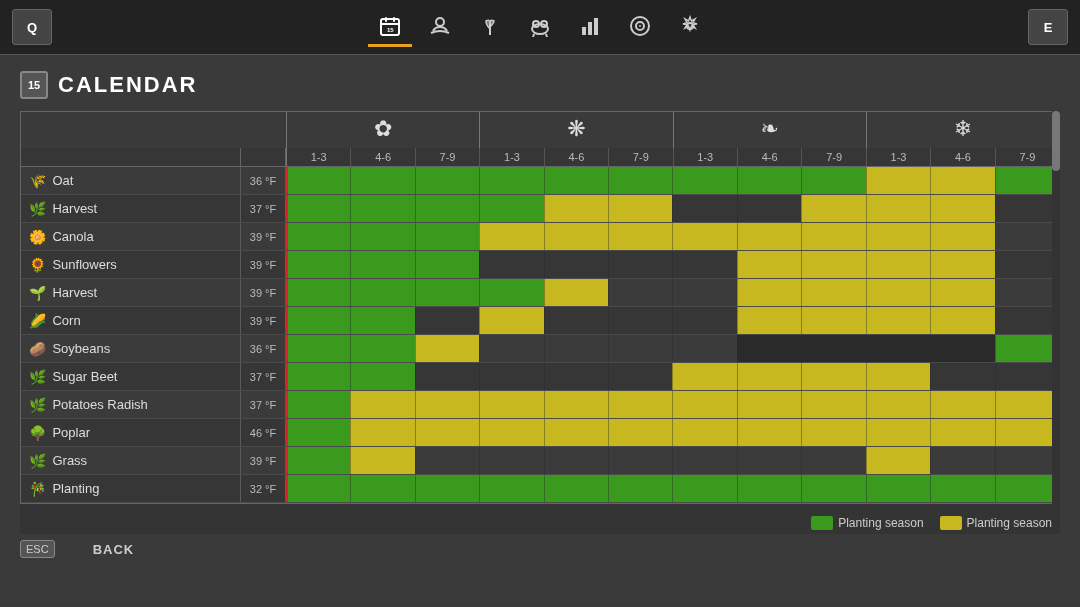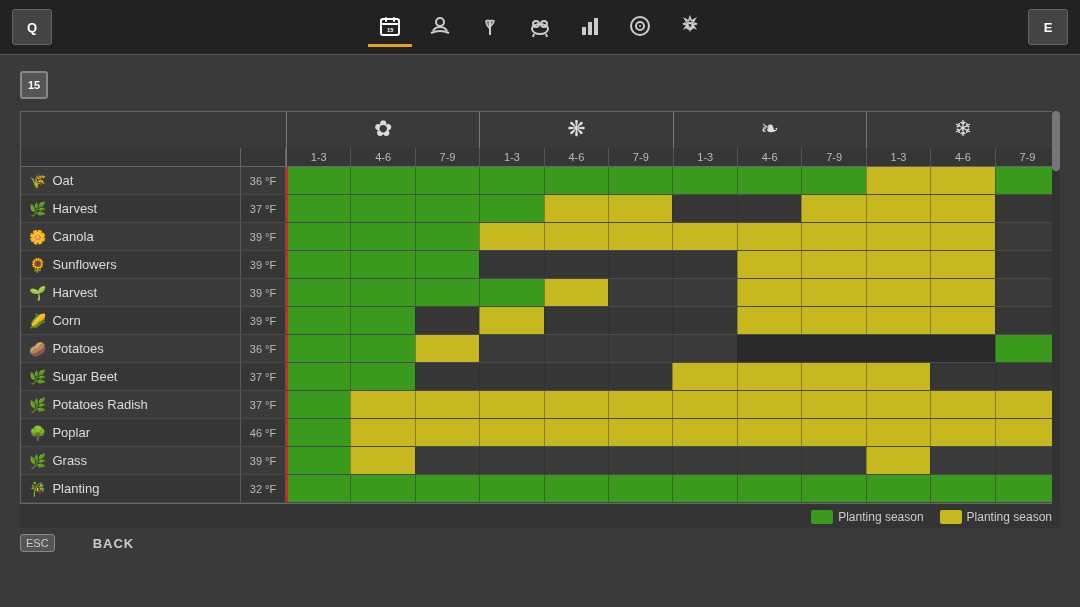--- a/index.html
+++ b/index.html
@@ -219,21 +219,21 @@
       background: #e02020;
       z-index: 10;
     }
 
     
     .legend-row {
       display: flex;
       justify-content: flex-end;
       align-items: center;
       gap: 16px;
-      padding: 6px 8px 4px 0;
+      padding: 12px 8px 4px 0;
       background: rgba(50,50,50,0.7);
     }
     .legend-item {
       display: flex;
       align-items: center;
       gap: 5px;
       color: #ccc;
       font-size: 12px;
     }
     .legend-swatch {
@@ -353,20 +353,21 @@
     <div class="nav-btn">E</div>
   </div>
 </div>
 
 <div class="main-content">
 
   <div class="page-title">
     <div class="title-icon">
       <span>15</span>
     </div>
+    <h1>CALENDAR</h1>
   </div>
 
   <div class="table-wrapper">
     <div class="calendar-container">
 
       <div class="season-header">
         <div class="crop-label-col"></div>
         <div class="temp-col"></div>
         <div class="seasons-area">
           <div class="season-block">
@@ -532,21 +533,21 @@
               <div class="bar-segment" style="background: rgb(200, 184, 32); border-left: 1px solid rgba(40, 40, 40, 0.4);"></div>
               <div class="bar-segment" style="background: rgb(200, 184, 32); border-left: 1px solid rgba(40, 40, 40, 0.4);"></div>
               <div class="bar-segment" style="background: rgb(200, 184, 32); border-left: 1px solid rgba(40, 40, 40, 0.4);"></div>
               <div class="bar-segment" style="background: transparent; border-left: 1px solid rgba(40, 40, 40, 0.4);"></div>
               <div class="red-line" style="left: 0px;"></div>
             </div>
           </div>
           <div class="crop-row">
             <div class="crop-name-cell">
               <span class="crop-icon">🥔</span>
-              <span>Potatoes</span>
+              <span>Soybeans</span>
             </div>
             <div class="temp-cell">36 °F</div>
             <div class="bar-area" style="position: relative;">
               <div class="bar-segment" style="background: rgb(58, 154, 30);"></div>
               <div class="bar-segment" style="background: rgb(58, 154, 30); border-left: 1px solid rgba(40, 40, 40, 0.4);"></div>
               <div class="bar-segment" style="background: rgb(200, 184, 32); border-left: 1px solid rgba(40, 40, 40, 0.4);"></div>
               <div class="bar-segment" style="background: transparent; border-left: 1px solid rgba(40, 40, 40, 0.4);"></div>
               <div class="bar-segment" style="background: transparent; border-left: 1px solid rgba(40, 40, 40, 0.4);"></div>
               <div class="bar-segment" style="background: transparent; border-left: 1px solid rgba(40, 40, 40, 0.4);"></div>
               <div class="bar-segment" style="background: transparent; border-left: 1px solid rgba(40, 40, 40, 0.4);"></div>

